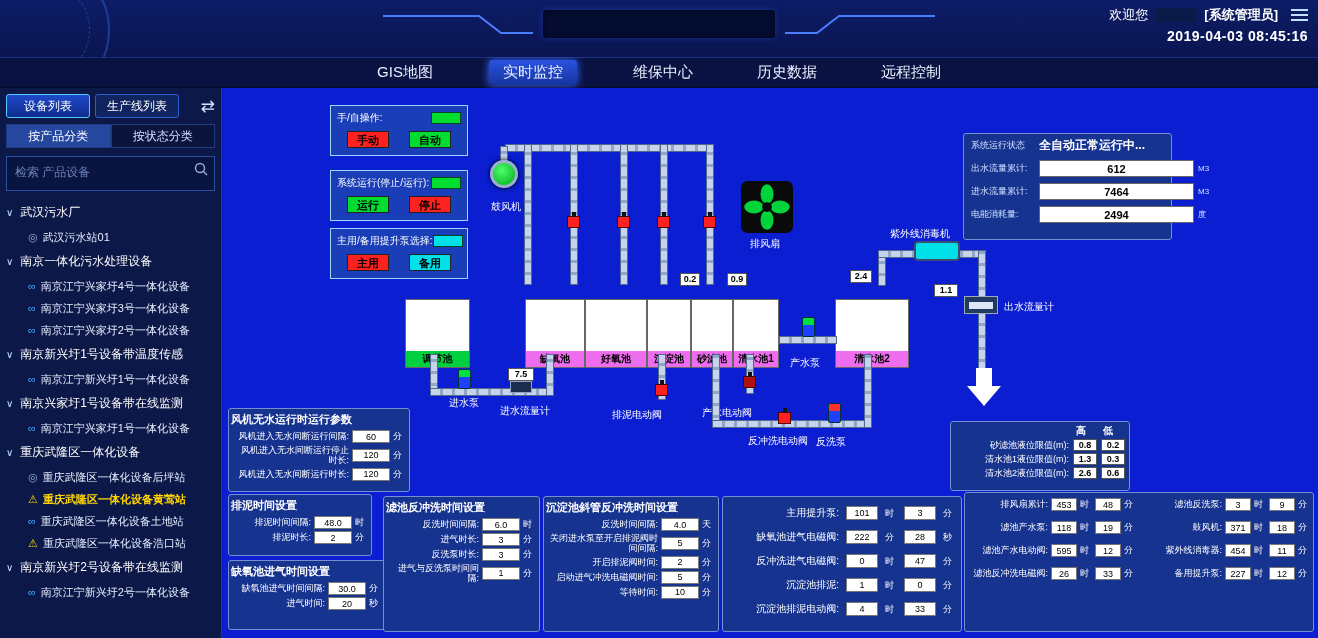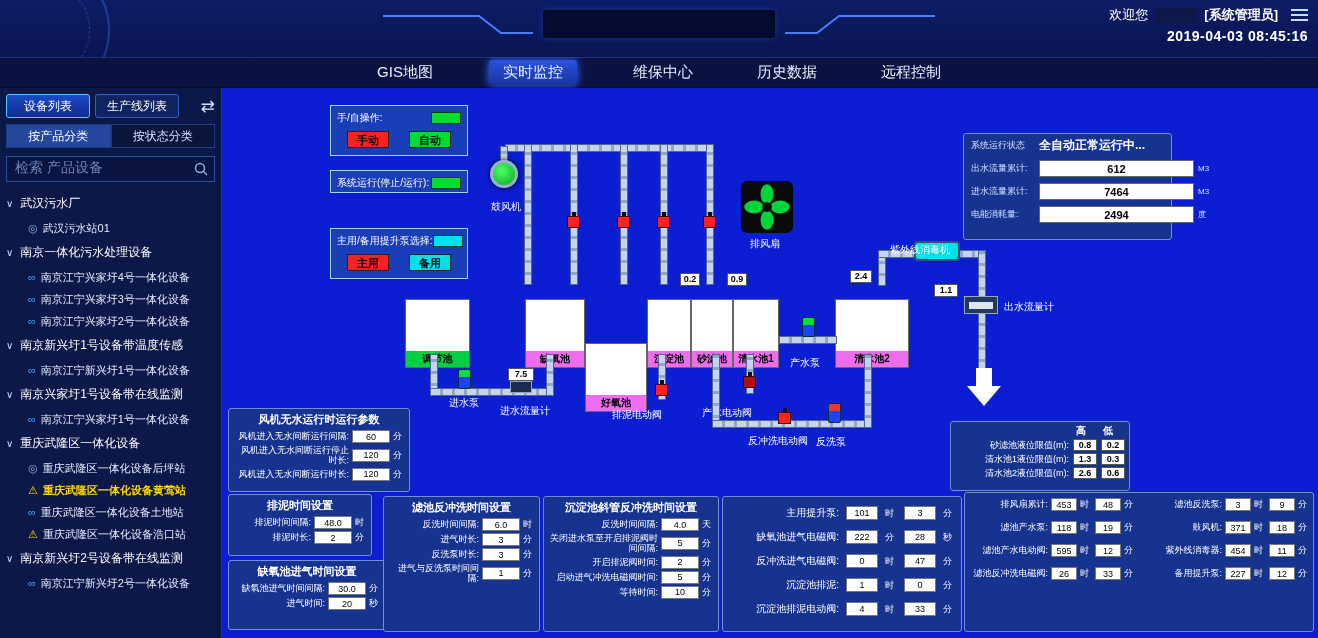--- a/index.html
+++ b/index.html
@@ -42,22 +42,22 @@
   .sb-tabs { display:flex; gap:5px; align-items:center; }
   .sb-tab { flex:0 0 84px; height:24px; line-height:22px; text-align:center; color:#fff; font-size:12px;
     border:1px solid #2f5ad0; background:#10245f; border-radius:3px; cursor:pointer; }
   .sb-tab.active { background:linear-gradient(#1d49c8,#0f2d8e); border-color:#55c8ff; }
   .swap { margin-left:auto; color:#cfe2ff; font-size:17px; cursor:pointer; line-height:1; }
   .sb-tabs2 { display:flex; margin-top:6px; }
   .sb-tab2 { flex:1; height:24px; line-height:23px; text-align:center; font-size:12px; color:#cfe0ff;
     background:#0a143c; border:1px solid #1e3a80; cursor:pointer; }
   .sb-tab2.active { background:#25479e; color:#fff; }
   .search { position:relative; margin-top:8px; }
-  .search input { width:100%; height:26px; background:#0a1440; border:1px solid #27509f;
-    color:#dfe8ff; font-size:14px; padding:0 26px 4px 8px; font-family:inherit; }
+  .search input { width:100%; height:35px; background:#0a1440; border:1px solid #27509f;
+    color:#dfe8ff; font-size:12px; padding:0 26px 4px 8px; font-family:inherit; }
   .search input::placeholder { color:#6c82b8; }
   .search svg { position:absolute; right:7px; top:6px; }
   .tree { margin-top:8px; overflow:hidden; flex:1; }
   .tree-parent { display:flex; align-items:center; gap:7px; height:27px; color:#fff; font-size:12px;
     cursor:pointer; white-space:nowrap; overflow:hidden; }
   .chev { color:#bfe3ff; font-size:10px; }
   .tree-child { display:flex; align-items:center; gap:5px; height:22px; padding-left:22px; color:#e6eeff;
     font-size:11px; white-space:nowrap; overflow:hidden; cursor:pointer; }
   .tc-label { overflow:hidden; text-overflow:ellipsis; }
   .ti { font-size:11px; flex:0 0 auto; }
@@ -101,21 +101,21 @@
   .crow1 { display:flex; align-items:center; justify-content:space-between; padding:5px 6px 2px; }
   .clabel { font-size:10px; color:#fff; white-space:nowrap; }
   .cind { width:30px; height:12px; border:1px solid #042; background:var(--btn-green,#00dc30); flex:0 0 auto; }
   .cind.cyan { background:var(--btn-cyan,#00e0e8); }
   .cbtns { display:flex; justify-content:space-around; padding:4px 6px 7px; }
   .cbtn { width:42px; height:17px; line-height:16px; text-align:center; font-size:11px; font-weight:bold;
     color:#000; border:1px solid #222; cursor:pointer; }
   .cbtn.red { background:var(--btn-red,#ff2020); }
   .cbtn.green { background:var(--btn-green,#00dc30); }
   .cbtn.cyan { background:var(--btn-cyan,#00e0e8); }
-  .panel-title { font-size:11px; font-weight:bold; color:#fff; text-align:center; padding:3px 2px 2px; }
+  .panel-title { font-size:11px; font-weight:bold; color:#fff; padding:3px 2px 2px; }
   .prow { display:flex; align-items:center; gap:3px; padding:1px 4px; }
   .plabel { flex:1; font-size:9px; color:#fff; text-align:right; line-height:1.15; }
   .pbox { width:38px; height:13px; background:#fff; border:1px solid #777; font-size:9px; color:#000;
     text-align:center; padding:0; font-family:inherit; }
   .punit { font-size:9px; color:#fff; width:12px; flex:0 0 auto; }
   .rrow { display:flex; align-items:center; gap:3px; padding:2px 4px; }
   .rrow .pbox { width:32px; }
   .mid-panel .rrow { padding:5px 6px;gap:7px; }
   .mid-panel .plabel { font-size:10px; }
   .mid-panel .pbox { height:14px; }
@@ -301,41 +301,45 @@
           <div class="cbtns">
             <div class="cbtn red">手动</div>
             <div class="cbtn green">自动</div>
           </div>
         </div>
         <div class="cbox" style="top: 82px;">
           <div class="crow1">
             <span class="clabel">系统运行(停止/运行):</span>
             <span class="cind green"></span>
           </div>
+          <div class="cbtns">
+            <div class="cbtn green">运行</div>
+            <div class="cbtn red">停止</div>
+          </div>
         </div>
         <div class="cbox" style="top: 140px;">
           <div class="crow1">
             <span class="clabel">主用/备用提升泵选择:</span>
             <span class="cind cyan"></span>
           </div>
           <div class="cbtns">
             <div class="cbtn red">主用</div>
             <div class="cbtn cyan">备用</div>
           </div>
         </div>
       </div>
 
     <div id="tanks">
         <div class="tank" style="left: 183px; width: 65px;">
           <div class="tank-label" style="background: rgb(0, 207, 63);">调节池</div>
         </div>
         <div class="tank" style="left: 303px; width: 60px;">
           <div class="tank-label" style="background: rgb(238, 108, 238);">缺氧池</div>
         </div>
-        <div class="tank" style="left: 363px; width: 62px; margin-top: 44px;">
+        <div class="tank" style="left: 363px; width: 62px;">
           <div class="tank-label" style="background: rgb(238, 108, 238);">好氧池</div>
         </div>
         <div class="tank" style="left: 425px; width: 44px;">
           <div class="tank-label" style="background: rgb(238, 108, 238);">沉淀池</div>
         </div>
         <div class="tank" style="left: 469px; width: 42px;">
           <div class="tank-label" style="background: rgb(238, 108, 238);">砂滤池</div>
         </div>
         <div class="tank" style="left: 511px; width: 46px;">
           <div class="tank-label" style="background: rgb(238, 108, 238);">清水池1</div>
@@ -374,21 +378,21 @@
     <div class="pipe v" style="left:642px;top:266px;height:74px"></div>
     <div class="valve" style="left:556px;top:324px"></div>
     <span class="dlabel" style="left:526px;top:346px">反冲洗电动阀</span>
     <div class="pumpg red" style="left:606px;top:315px"></div>
     <span class="dlabel" style="left:594px;top:347px">反洗泵</span>
 
     <div class="pipe v" style="left:656px;top:164px;height:34px"></div>
     <div class="pipe" style="left:656px;top:162px;width:108px"></div>
     <div class="pipe v" style="left:756px;top:162px;height:122px"></div>
     <div class="uv" style="left:692px;top:153px"></div>
-    <span class="dlabel" style="left:668px;top:155px">紫外线消毒机</span>
+    <span class="dlabel" style="left:668px;top:139px">紫外线消毒机</span>
     <div class="gauge" style="left:712px;top:196px;width:24px">1.1</div>
     <div class="ometer" style="left:742px;top:208px"></div>
     <span class="dlabel" style="left:782px;top:212px">出水流量计</span>
     <div class="arrow-shaft"></div>
     <div class="arrow-head"></div>
 
     <div class="panel" style="left:741px;top:45px;width:209px;height:107px">
       <div class="srow">
         <span class="slabel">系统运行状态</span>
         <span class="sstatus">全自动正常运行中...</span>

